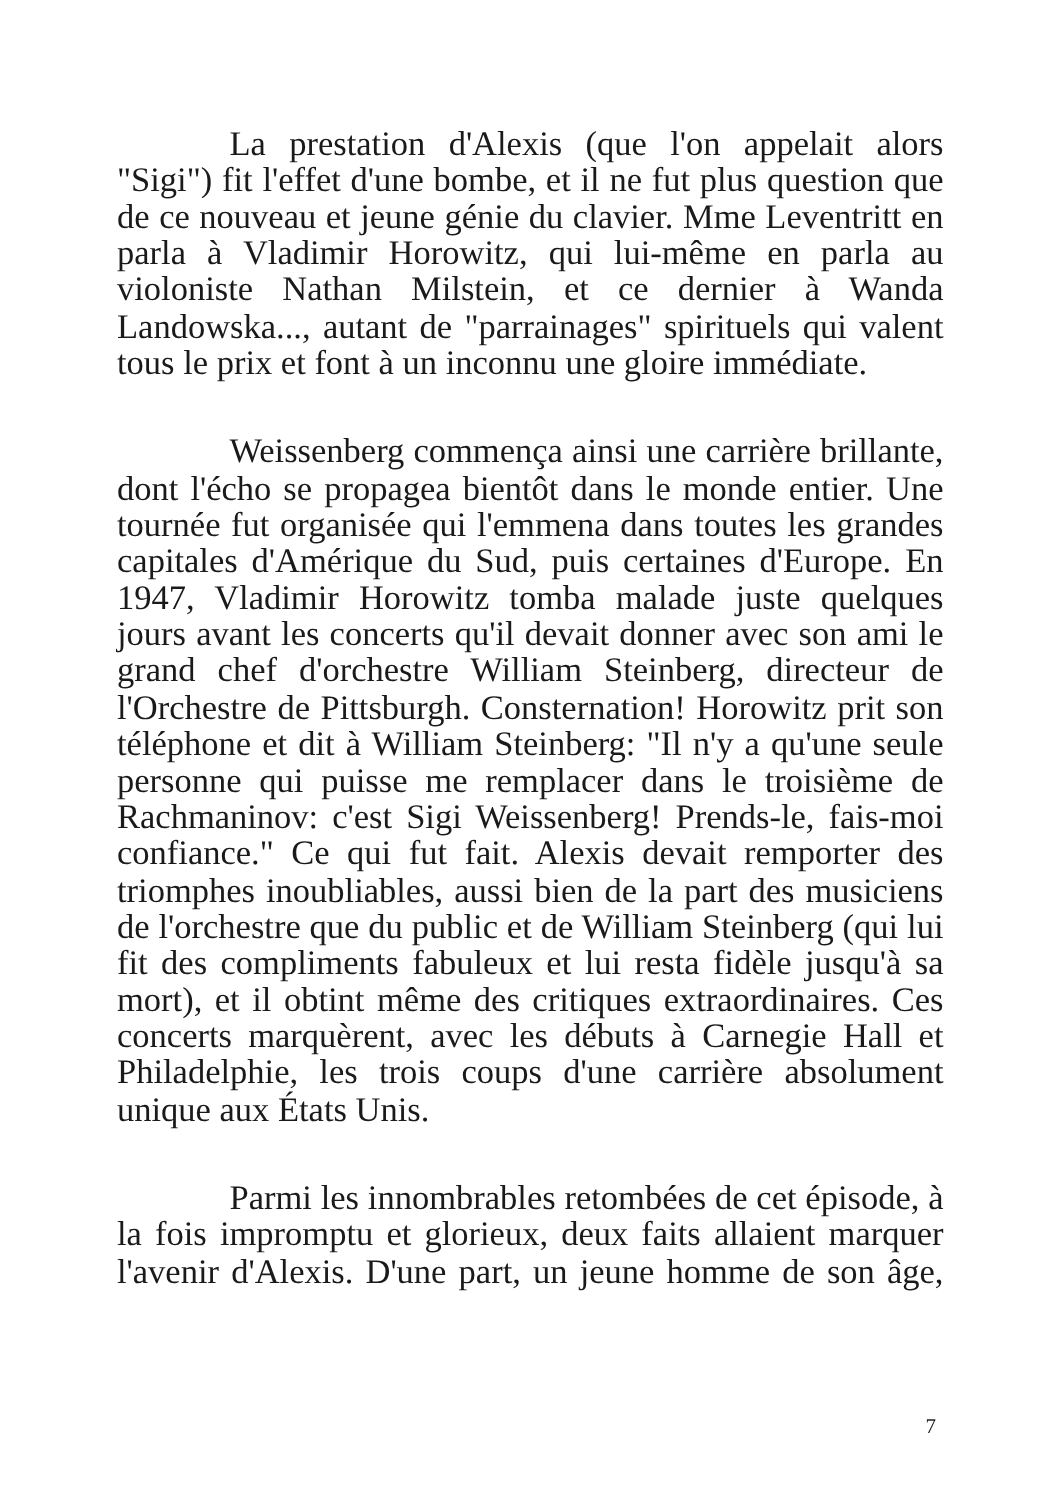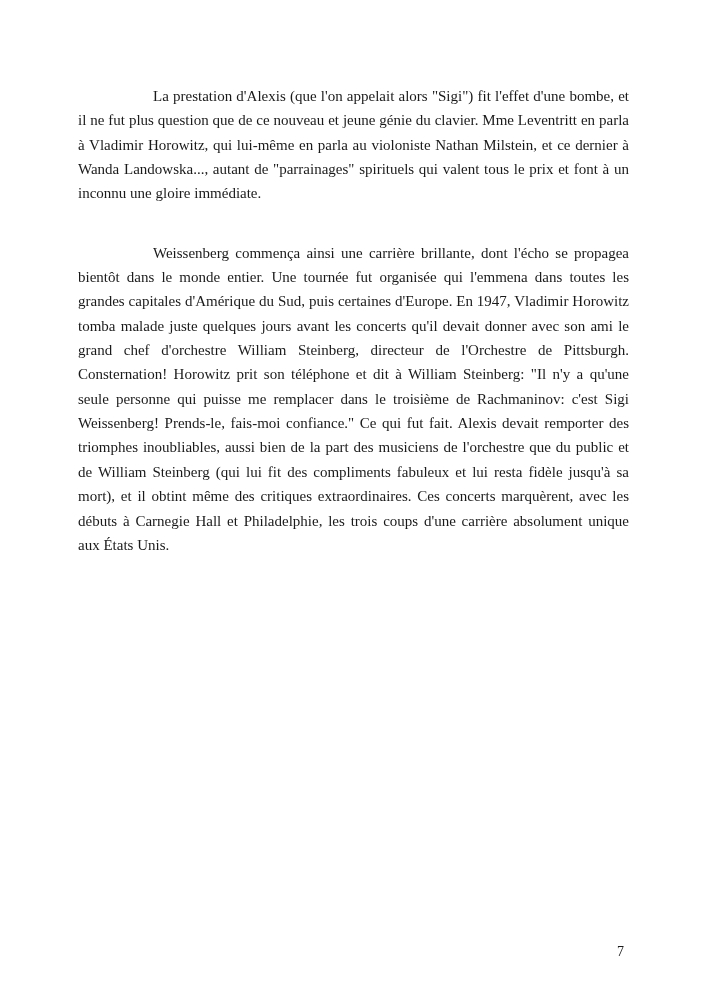--- a/index.html
+++ b/index.html
@@ -16,21 +16,21 @@
       color: #1a1a1a;
     }
     .page-body {
       position: absolute;
       left: 78px;
       top: 84px;
       width: 551px;
     }
     .para {
       margin: 0;
-      font-size: 15px;
+      font-size: 23px;
       line-height: 24.35px;
       text-align: justify;
       text-indent: 75px;
       hyphens: none;
     }
     .para + .para {
       margin-top: 35px;
     }
     .para.last-line-justify {
       text-align-last: justify;
@@ -43,15 +43,16 @@
       font-family: "Liberation Serif", serif;
       color: #1a1a1a;
     }
   </style>
 </head>
 <body>
 
 <div class="page-body">
   <p class="para">La prestation d'Alexis (que l'on appelait alors "Sigi") fit l'effet d'une bombe, et il ne fut plus question que de ce nouveau et jeune génie du clavier. Mme Leventritt en parla à Vladimir Horowitz, qui lui-même en parla au violoniste Nathan Milstein, et ce dernier à Wanda Landowska..., autant de "parrainages" spirituels qui valent tous le prix et font à un inconnu une gloire immédiate.</p>
   <p class="para">Weissenberg commença ainsi une carrière brillante, dont l'écho se propagea bientôt dans le monde entier. Une tournée fut organisée qui l'emmena dans toutes les grandes capitales d'Amérique du Sud, puis certaines d'Europe. En 1947, Vladimir Horowitz tomba malade juste quelques jours avant les concerts qu'il devait donner avec son ami le grand chef d'orchestre William Steinberg, directeur de l'Orchestre de Pittsburgh. Consternation! Horowitz prit son téléphone et dit à William Steinberg: "Il n'y a qu'une seule personne qui puisse me remplacer dans le troisième de Rachmaninov: c'est Sigi Weissenberg! Prends-le, fais-moi confiance." Ce qui fut fait. Alexis devait remporter des triomphes inoubliables, aussi bien de la part des musiciens de l'orchestre que du public et de William Steinberg (qui lui fit des compliments fabuleux et lui resta fidèle jusqu'à sa mort), et il obtint même des critiques extraordinaires. Ces concerts marquèrent, avec les débuts à Carnegie Hall et Philadelphie, les trois coups d'une carrière absolument unique aux États Unis.</p>
+  <p class="para last-line-justify">Parmi les innombrables retombées de cet épisode, à la fois impromptu et glorieux, deux faits allaient marquer l'avenir d'Alexis. D'une part, un jeune homme de son âge,</p>
 </div>
 
 <div class="page-number">7</div>
 
 </body></html>

